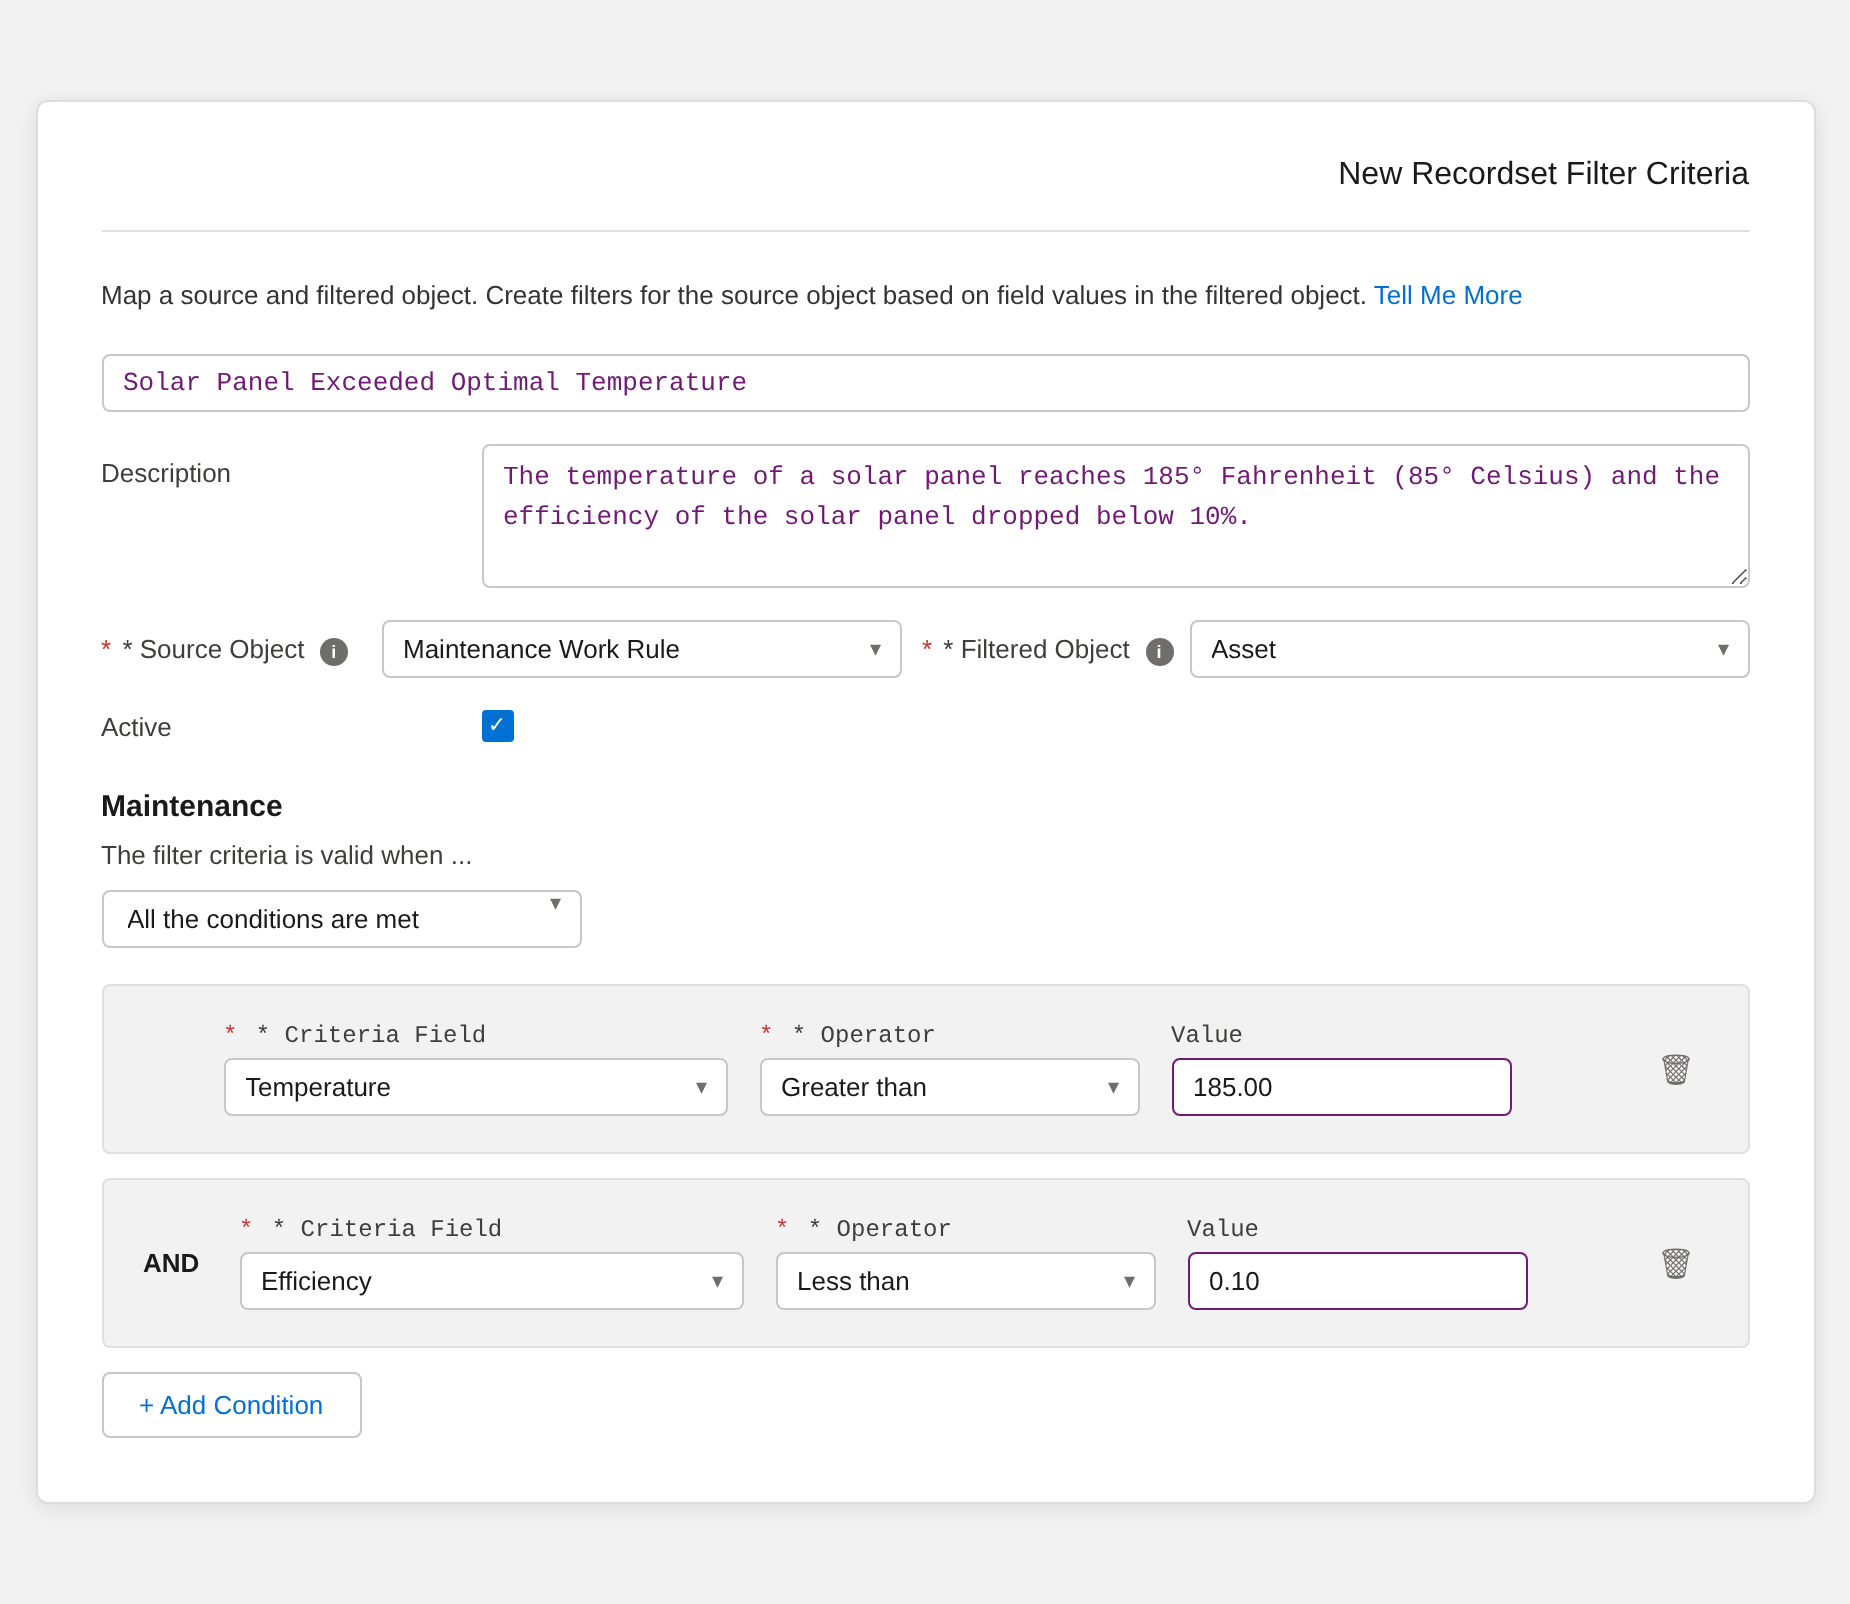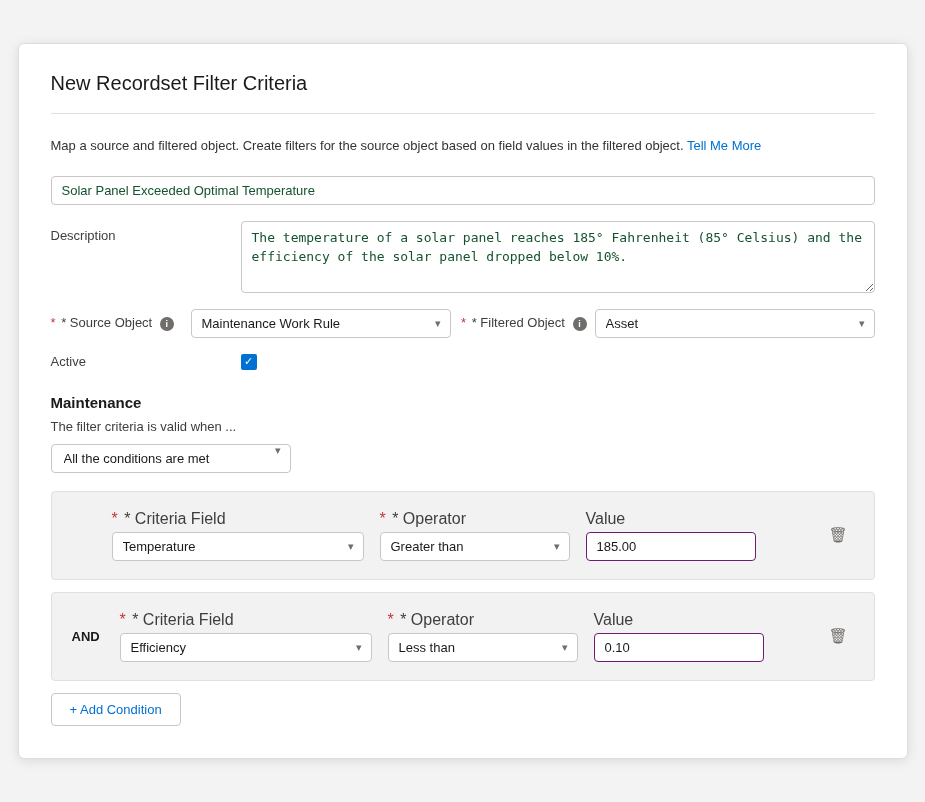--- a/index.html
+++ b/index.html
@@ -14,22 +14,22 @@
     }
     .modal {
       background: #fff;
       border: 1px solid #ddd;
       border-radius: 6px;
       width: 890px;
       padding: 28px 32px 32px;
       box-shadow: 0 2px 12px rgba(0,0,0,0.1);
     }
     .modal-title {
-      text-align: left;
-      font-size: 20px;
+      text-align: right;
+      font-size: 16px;
       font-weight: 400;
       color: #1a1a1a;
       padding-bottom: 18px;
       border-bottom: 1px solid #e0e0e0;
       margin-bottom: 22px;
     }
     .description-text {
       font-size: 13px;
       color: #333;
       margin-bottom: 20px;
@@ -66,22 +66,23 @@
       margin-left: 4px;
       cursor: pointer;
       vertical-align: middle;
     }
     .form-input {
       flex: 1;
       border: 1px solid #c9c7c5;
       border-radius: 4px;
       padding: 6px 10px;
       font-size: 13px;
-      color: #14532d;
+      color: #701a75;
       outline: none;
+      font-family: Liberation Mono, monospace;
     }
     textarea.form-input {
       resize: vertical;
       min-height: 72px;
       line-height: 1.5;
     }
     .source-filtered-row {
       display: flex;
       align-items: center;
       gap: 0;
@@ -207,22 +208,23 @@
       gap: 16px;
       align-items: flex-end;
       flex: 1;
     }
     .condition-field-group {
       display: flex;
       flex-direction: column;
       gap: 4px;
     }
     .condition-field-label {
-      font-size: 16px;
-      color: #3e3e3c;
+      font-size: 12px;
+      color: #3e3e3c;
+      font-family: Liberation Mono, monospace;
     }
     .criteria-select { width: 252px; }
     .operator-select { width: 190px; }
     .value-input {
       width: 170px;
       border: 1px solid #701a75;
       border-radius: 4px;
       padding: 6px 10px;
       font-size: 13px;
       color: #1a1a1a;

